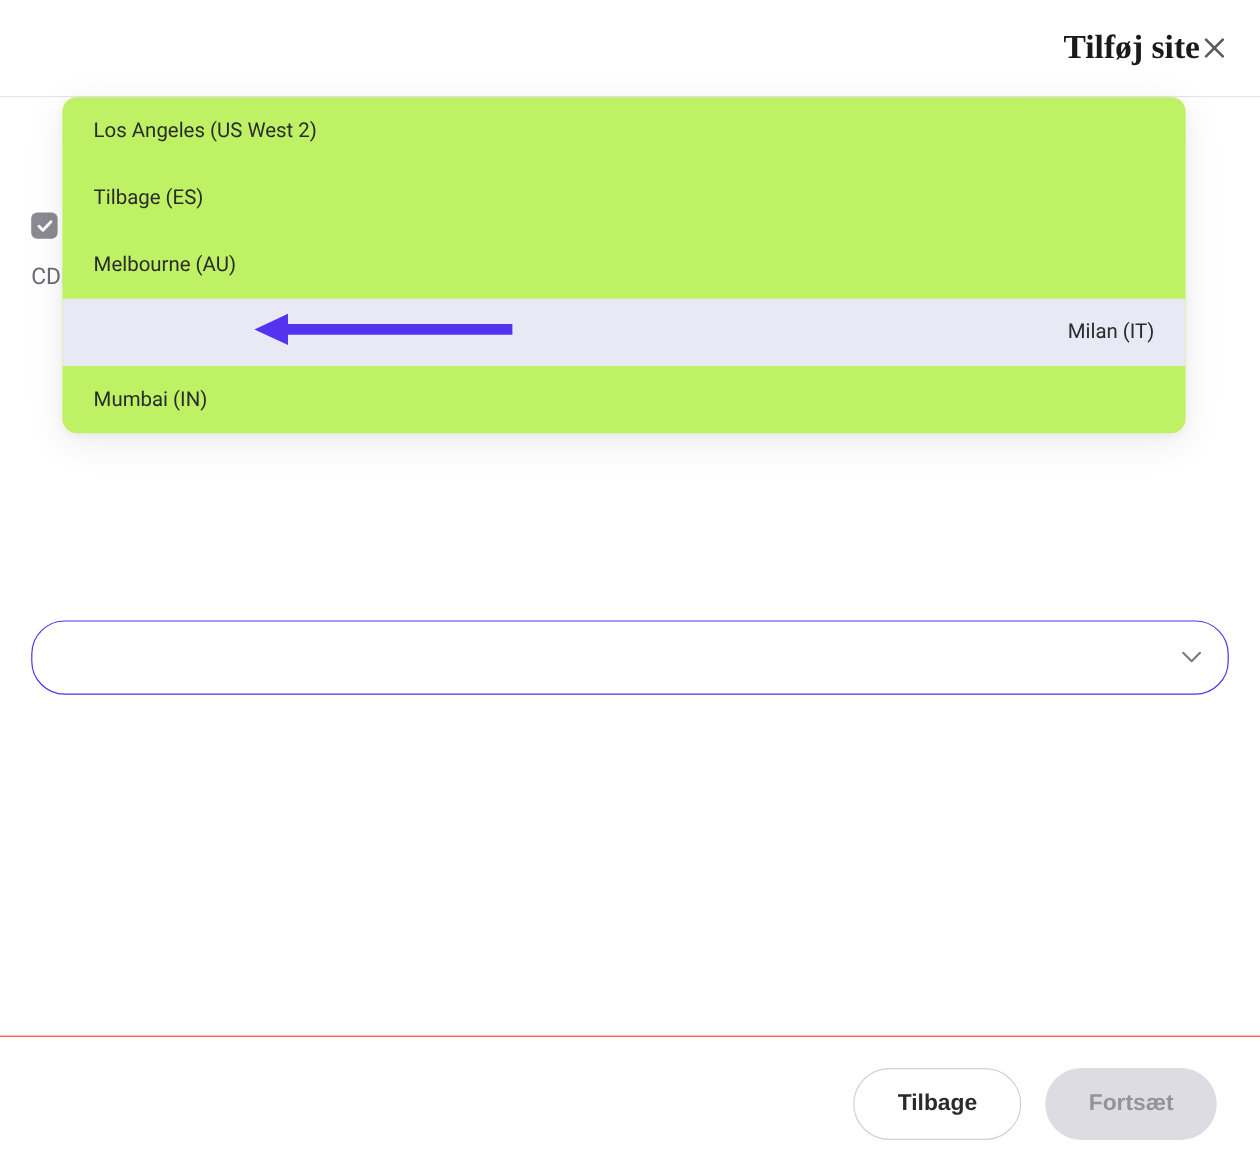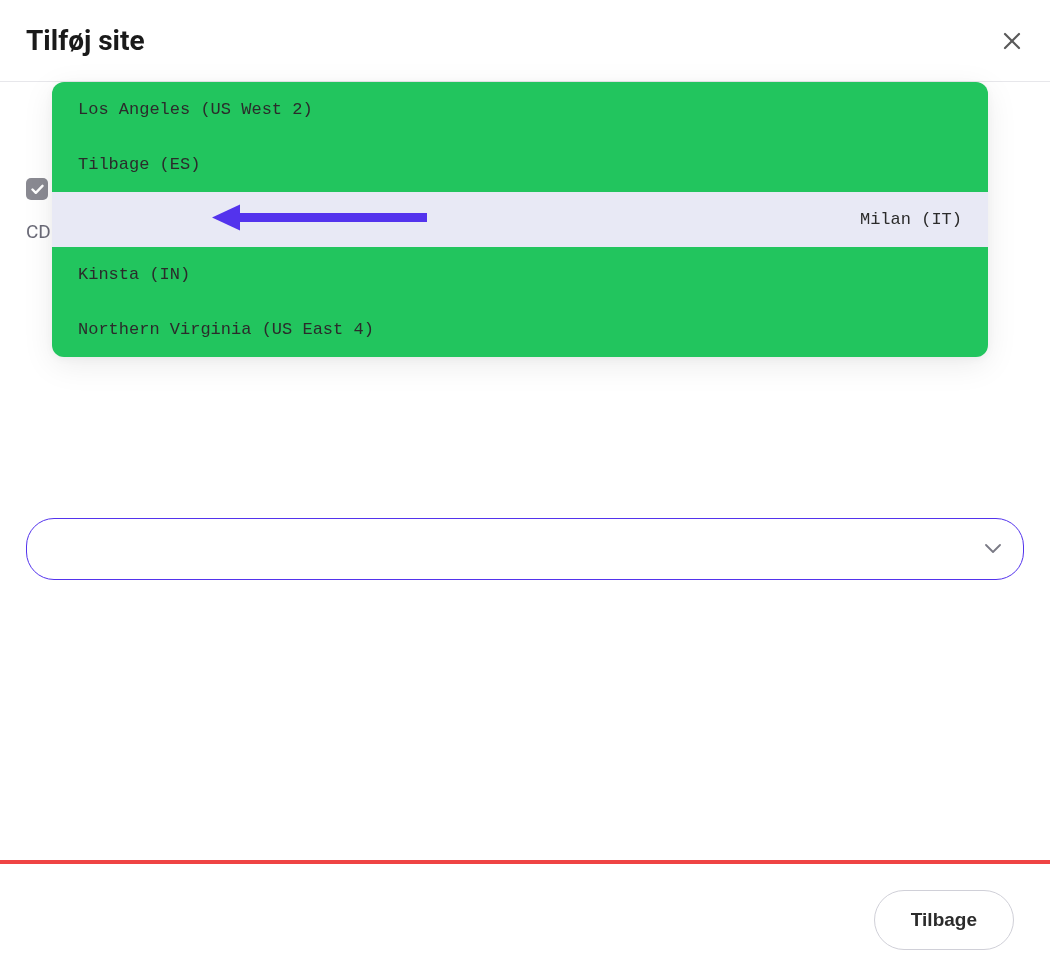--- a/index.html
+++ b/index.html
@@ -10,24 +10,25 @@
     body {
       font-family: -apple-system, BlinkMacSystemFont, "Segoe UI", Roboto, Helvetica, Arial, sans-serif;
       background: #ffffff;
       width: 1050px;
       height: 966px;
       position: relative;
       color: #2b2b2b;
     }
     .header {
       display: flex;
-      justify-content: space-between;
+      justify-content: flex-end;
       align-items: center;
       padding: 24px 26px 24px 26px;
       border-bottom: 1px solid #e7e7eb;
+      font-family: Liberation Serif, serif;
     }
     .header h1 {
       font-size: 28px;
       font-weight: 700;
       color: #1a1a1a;
     }
     .close-btn {
       width: 24px;
       height: 24px;
       cursor: pointer;
@@ -40,26 +41,25 @@
     }
     .content {
       position: relative;
       padding: 0 26px;
     }
     .dropdown-panel {
       position: absolute;
       top: 0;
       left: 26px;
       right: 36px;
-      background: #22c55e;
+      background: #bef264;
       border-radius: 12px;
       box-shadow: 0 8px 32px rgba(0,0,0,0.08), 0 2px 8px rgba(0,0,0,0.04);
       z-index: 10;
       overflow: hidden;
-      font-family: Liberation Mono, monospace;
     }
     .dropdown-item {
       padding: 18px 26px;
       font-size: 17px;
       color: #2b2b2b;
       cursor: pointer;
       position: relative;
     }
     .dropdown-item.highlighted {
       background: #e8e9f5;
@@ -109,21 +109,21 @@
       font-size: 19px;
       color: #6b6b78;
       margin-top: 14px;
       line-height: 1.9;
     }
     .footer {
       position: absolute;
       bottom: 0;
       left: 0;
       right: 0;
-      border-top: 4px solid #ef4444;
+      border-top: 1px solid #ef4444;
       padding: 26px 36px 16px 26px;
       display: flex;
       justify-content: flex-end;
       gap: 20px;
     }
     .btn {
       border-radius: 32px;
       padding: 18px 36px;
       font-size: 19px;
       font-weight: 600;
@@ -156,31 +156,31 @@
     </svg>
   </button>
 </div>
 
 <div class="content">
   <div class="content-inner">
 
     <div class="dropdown-panel">
       <div class="dropdown-item">Los Angeles (US West 2)</div>
       <div class="dropdown-item">Tilbage (ES)</div>
+      <div class="dropdown-item">Melbourne (AU)</div>
       <div class="dropdown-item highlighted">
         <span>Milan (IT)</span>
         <span class="arrow-overlay">
           <svg width="220" height="30" viewBox="0 0 220 30">
             <line x1="20" y1="15" x2="215" y2="15" stroke="#5333ed" stroke-width="9" stroke-linecap="butt"></line>
             <polygon points="0,15 28,2 28,28" fill="#5333ed"></polygon>
           </svg>
         </span>
       </div>
-      <div class="dropdown-item">Kinsta (IN)</div>
-      <div class="dropdown-item">Northern Virginia (US East 4)</div>
+      <div class="dropdown-item">Mumbai (IN)</div>
     </div>
 
     <div class="select-box">
       <svg width="16" height="10" viewBox="0 0 16 10" fill="none" stroke="#7a7a85" stroke-width="1.8" stroke-linecap="round" stroke-linejoin="round">
         <polyline points="1,1 8,8 15,1"></polyline>
       </svg>
     </div>
 
     <div class="checkbox-row">
       <div class="checkbox">
@@ -191,13 +191,14 @@
       <span class="checkbox-label">Aktiver Kinsta CDN</span>
     </div>
 
     <p class="description-text">CDN serverer webstedsfiler fra hundredvis af servere verden over, hvilket øger ydeevnen med så meget som 40%.</p>
 
   </div>
 </div>
 
 <div class="footer">
   <button class="btn btn-secondary">Tilbage</button>
+  <button class="btn btn-primary-disabled">Fortsæt</button>
 </div>
 
 </body></html>

